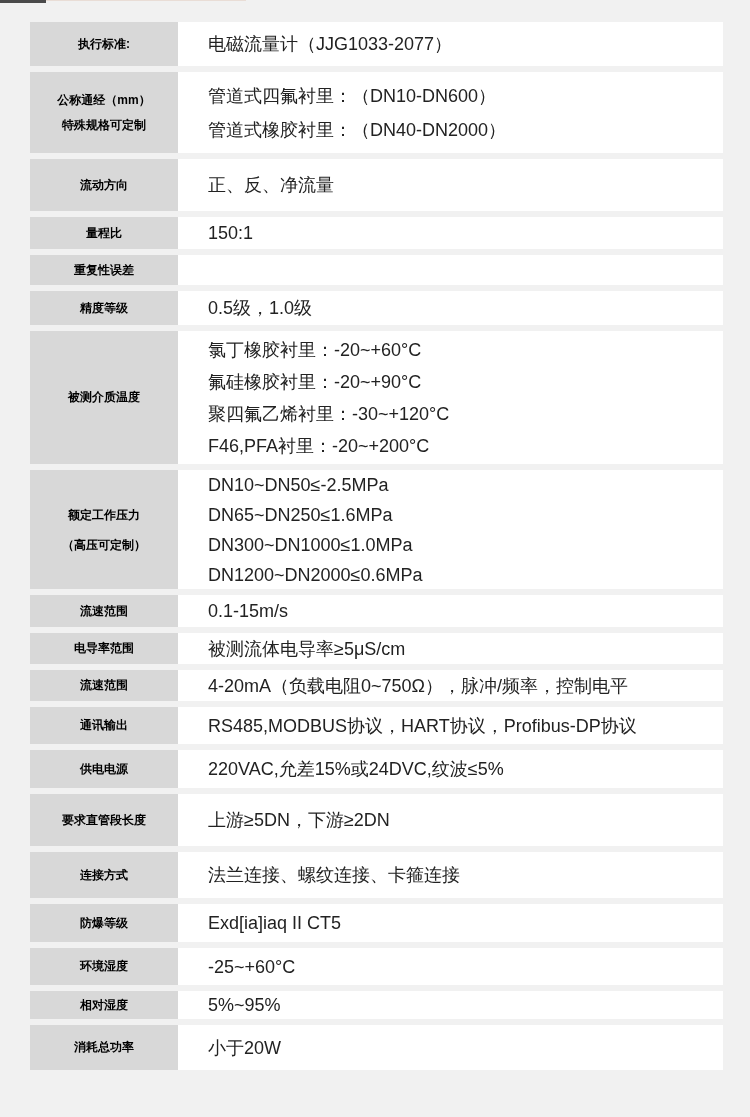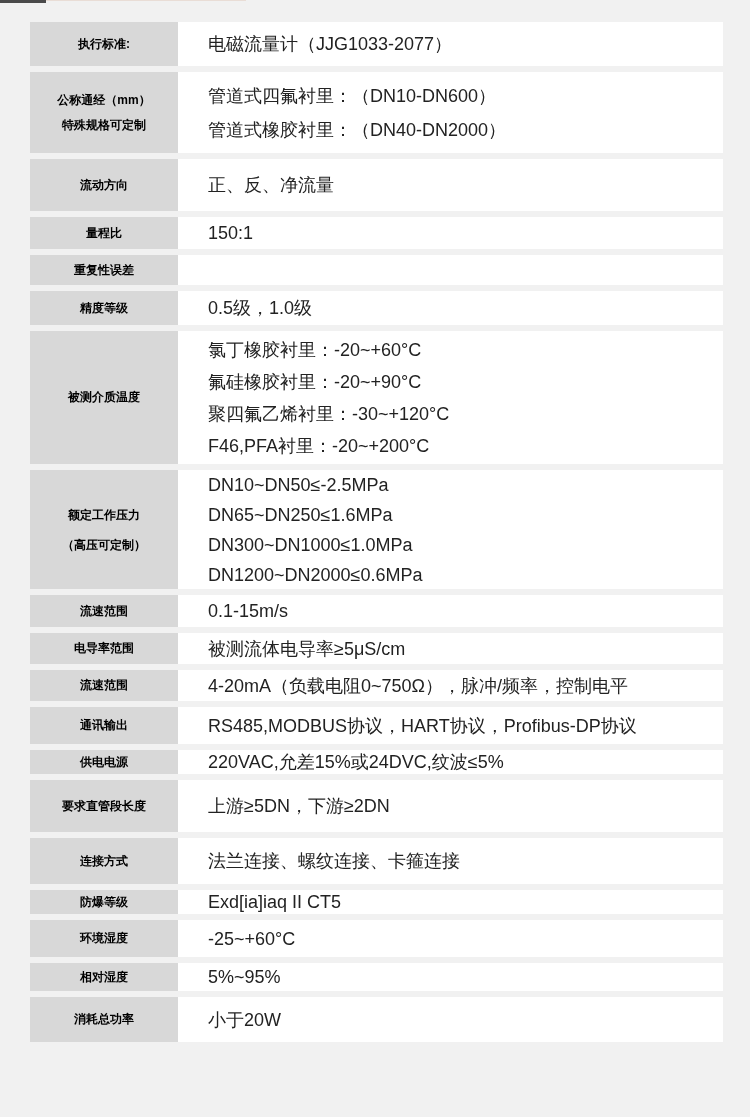--- a/index.html
+++ b/index.html
@@ -42,21 +42,21 @@
     flex: 1;
     display: flex; align-items: center;
     padding-left: 23px; 
   }
   .value-text {
     font-size: 18px; font-weight: 500; color: #222222;
     line-height: 26px;
     white-space: pre-line;
   }
   .h30{height:30px}.h31{height:31px}.h34{height:34px}.h36{height:32px}
-  .h37{height:37px}.h38{height:24px}.h42{height:28px}.h43{height:52px}
+  .h37{height:37px}.h38{height:38px}.h42{height:28px}.h43{height:52px}
   .h44{height:44px}.h45{height:45px}.h46{height:46px}.h81{height:81px}
   .h119{height:119px}.h133{height:133px}
   .lh34 .value-text{line-height:34px}
   .lh32 .value-text{line-height:32px}
   .lh30 .value-text{line-height:30px}
   .lh30 .label-text{line-height:30px}
 </style>
 </head>
 <body>
 

